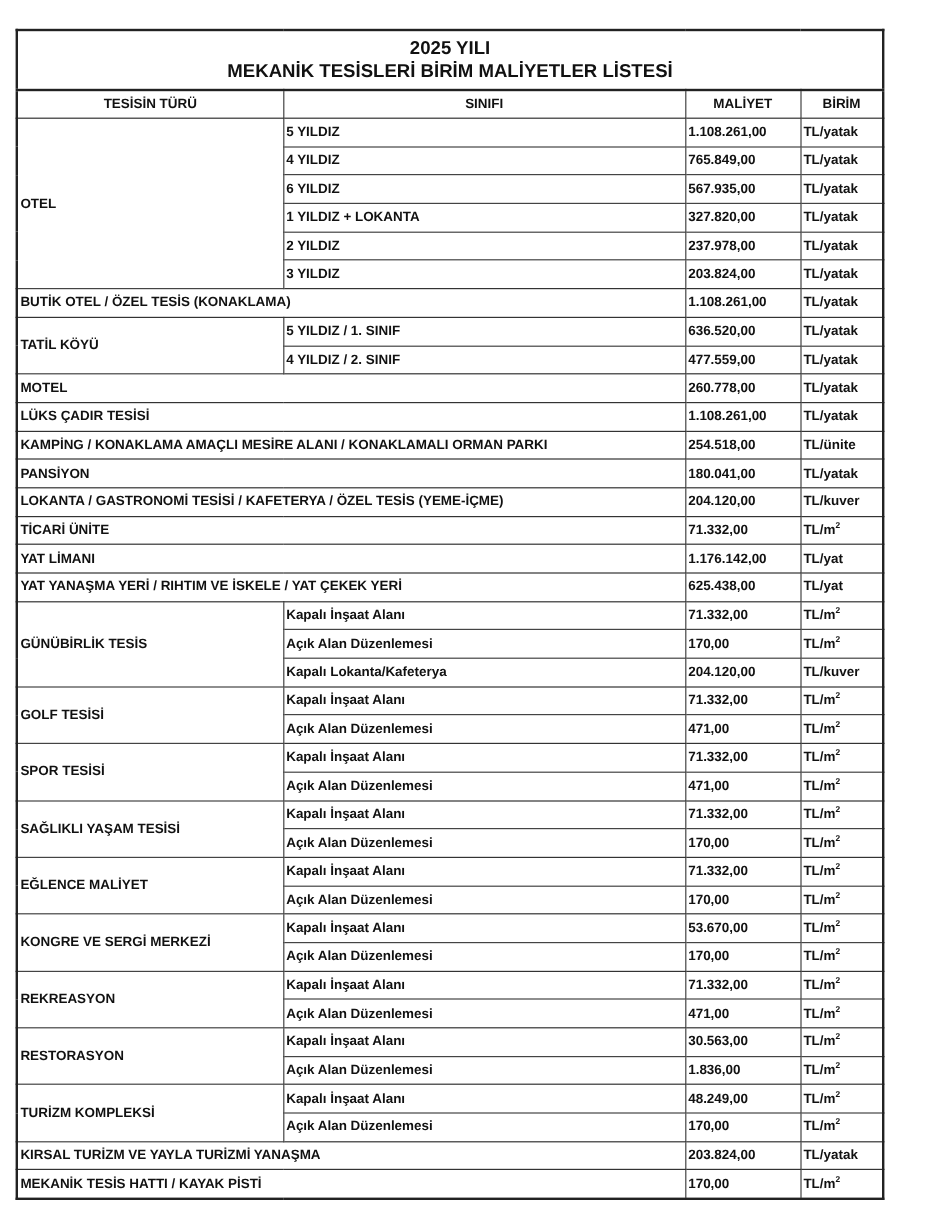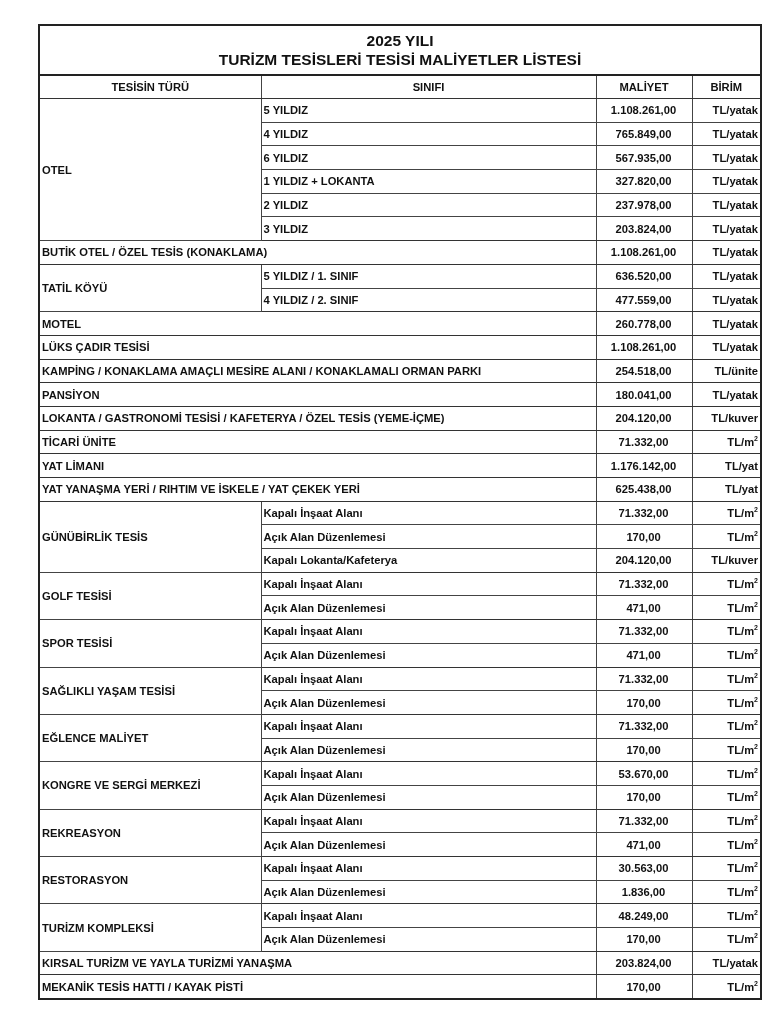--- a/index.html
+++ b/index.html
@@ -1,50 +1,50 @@
 <!DOCTYPE html>
 <html><head>
 <meta charset="utf-8">
 <style>
   html, body { margin:0; padding:0; background:#ffffff; }
   body { width:776px; height:1024px; position:relative; overflow:hidden;
          font-family:"Liberation Sans", sans-serif; color:#111; }
-  .sheet { position:absolute; left:38px; top:24px; width:575px; }
+  .sheet { position:absolute; left:13px; top:24px; width:575px; }
   table { border-collapse:collapse; width:722px; table-layout:fixed;
           border:2px solid #222; }
   col.c1 { width:222px; } col.c2 { width:335px; } col.c3 { width:96px; } col.c4 { width:69px; }
   td, th { border:1px solid #444; padding:0 2px; height:22.7px; font-size:11.2px;
            font-weight:bold; white-space:nowrap; overflow:hidden; line-height:22px; }
   .title-cell { text-align:center; font-size:15.5px; line-height:19px; height:44px;
                 border-bottom:2px solid #222; padding:2px 0; }
   .title-cell div { font-weight:bold; }
   thead th { height:22px; border-bottom:1.5px solid #333; }
-  td.num { text-align:center; padding-right:3px;margin-left:25px; }
-  td.unit { text-align:right; padding-right:2px; }
+  td.num { text-align:left; padding-right:3px;margin-left:25px; }
+  td.unit { text-align:left; padding-right:2px; }
   td.group { vertical-align:middle; }
   td.sub { font-weight:bold; }
   sup { font-size:7px; line-height:0; vertical-align:5px; }
   tr.group-end td { border-bottom:1.5px solid #333; }
 </style>
 </head>
 <body>
 
 <div class="sheet">
   <table>
     <colgroup>
         <col class="c1">
         <col class="c2">
         <col class="c3">
         <col class="c4">
       </colgroup>
     <thead>
       <tr>
         <th colspan="4" class="title-cell">
           <div>2025 YILI</div>
-          <div>TURİZM TESİSLERİ TESİSİ MALİYETLER LİSTESİ</div>
+          <div>MEKANİK TESİSLERİ BİRİM MALİYETLER LİSTESİ</div>
         </th>
       </tr>
       <tr>
         <th>TESİSİN TÜRÜ</th>
         <th>SINIFI</th>
         <th>MALİYET</th>
         <th>BİRİM</th>
       </tr>
     </thead>
     <tbody id="tbody">

